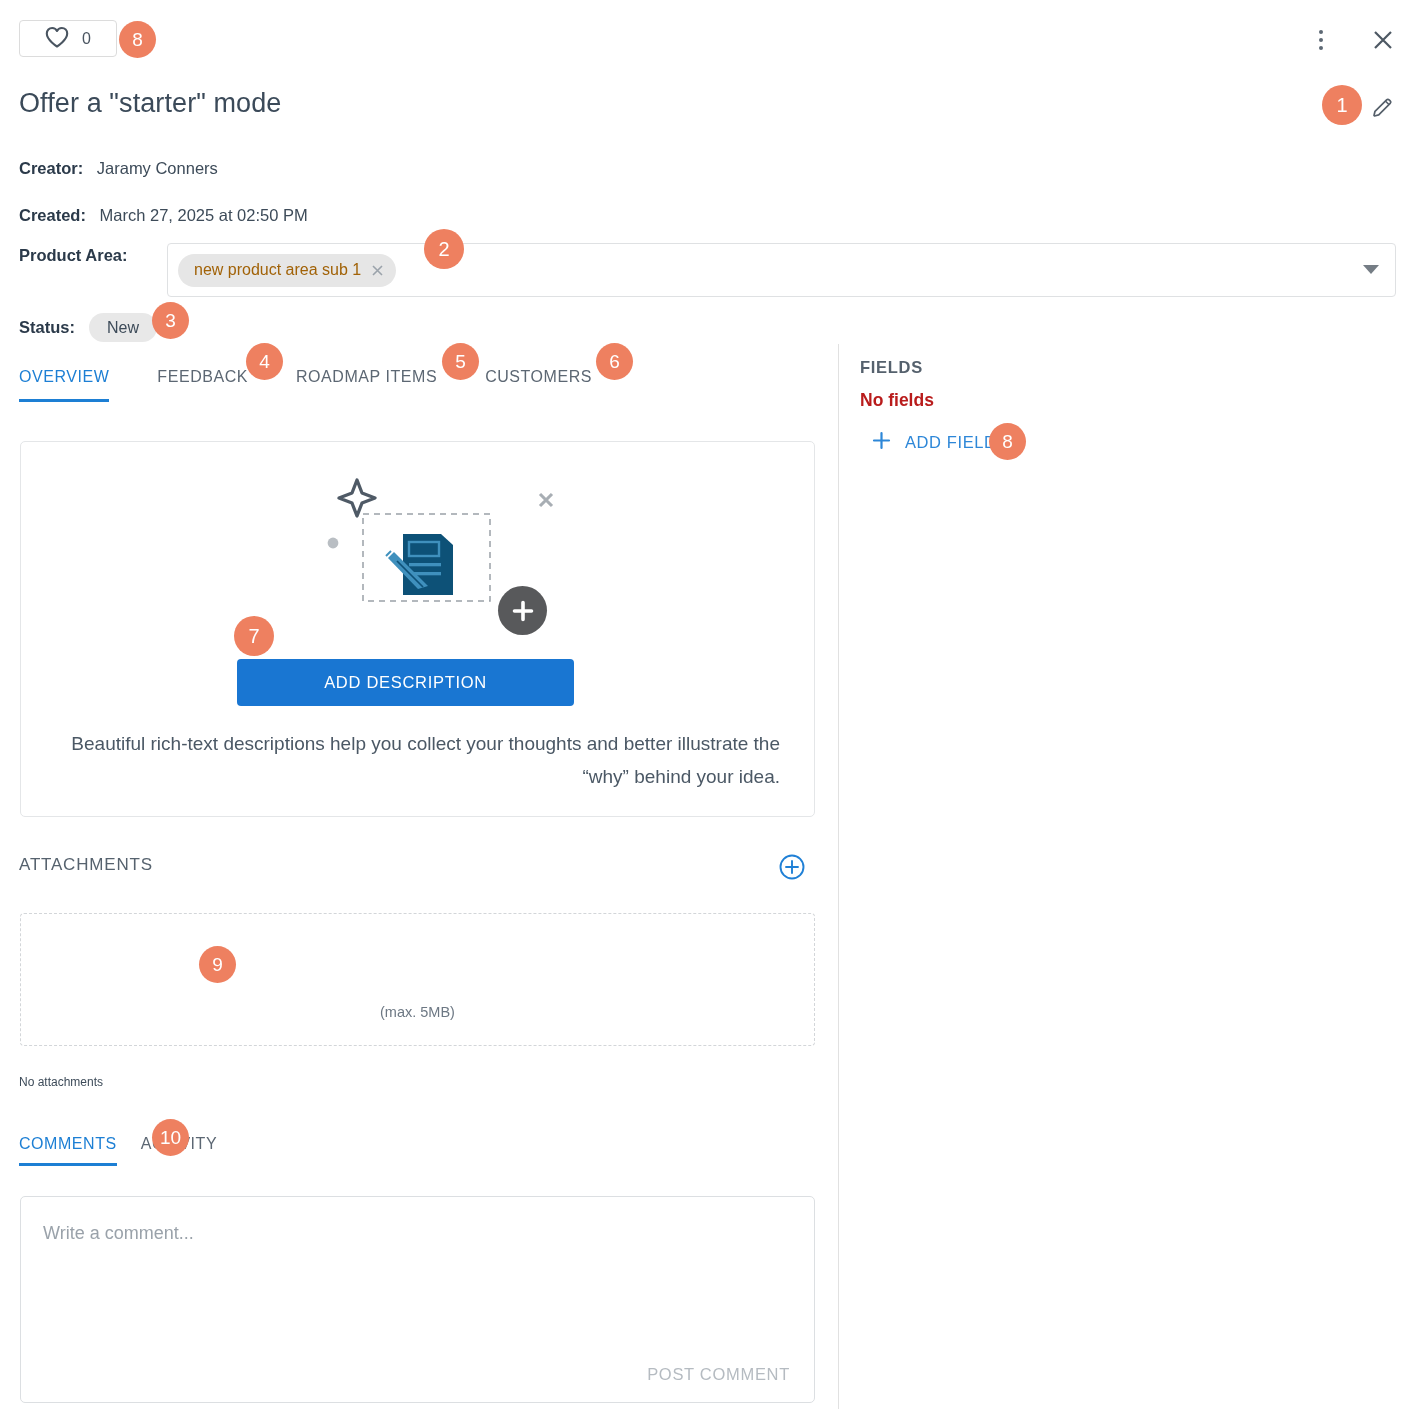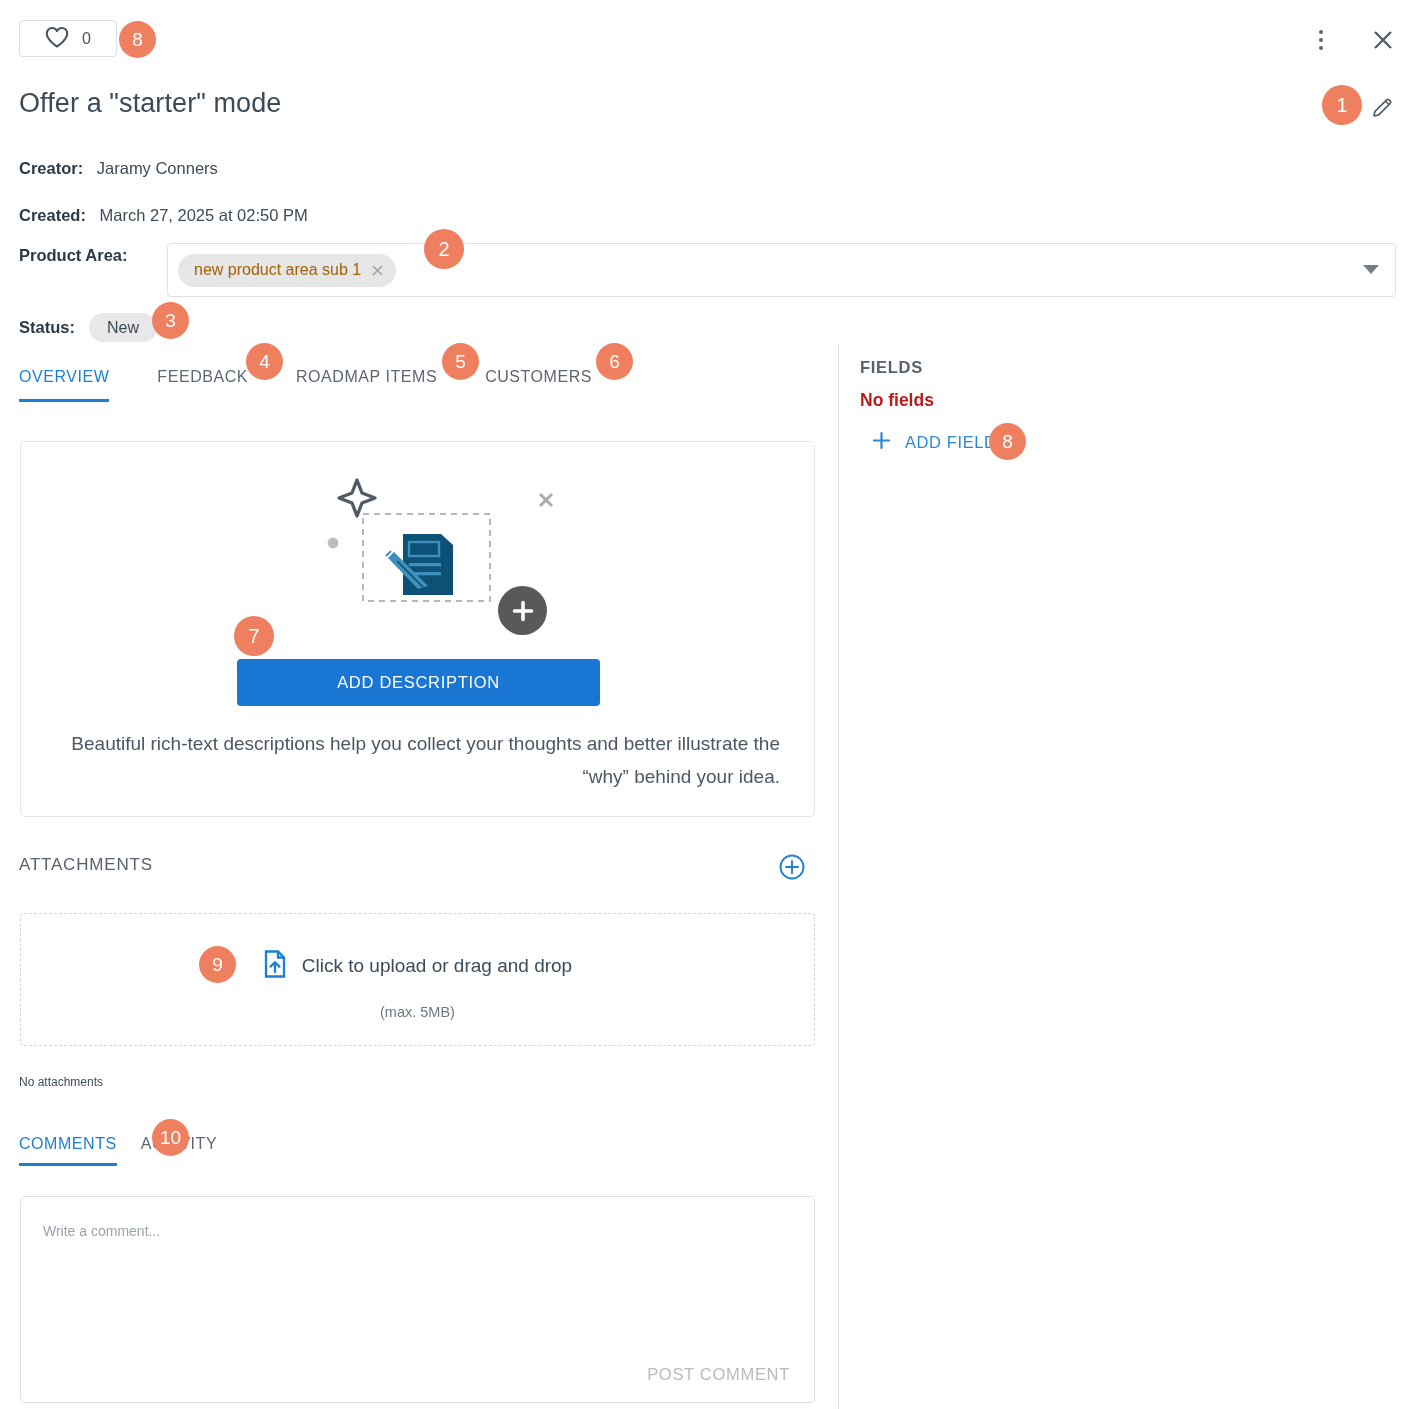--- a/index.html
+++ b/index.html
@@ -157,21 +157,21 @@
     background: #fff;
   }
   #desc-illustration {
     position: absolute;
     left: 255px; top: 20px;
     width: 290px; height: 170px;
   }
   #add-description-button {
     position: absolute;
     left: 216px; top: 217px;
-    width: 363px; height: 47px;
+    width: 337px; height: 47px;
     background: #1976d2;
     border: none; border-radius: 4px;
     color: #fff;
     font-family: "Liberation Sans", sans-serif;
     font-size: 16.5px;
     letter-spacing: 0.7px;
     cursor: pointer;
   }
   #desc-help {
     position: absolute;
@@ -234,21 +234,21 @@
     border: 1px solid #dcdfe2;
     border-radius: 5px;
     background: #fff;
   }
   #comment-input {
     position: absolute;
     left: 20px; top: 24px;
     width: 755px; height: 110px;
     border: none; outline: none; resize: none;
     font-family: "Liberation Sans", sans-serif;
-    font-size: 14px; color: #3d4b59;
+    font-size: 18px; color: #3d4b59;
     background: transparent;
   }
   #comment-input::placeholder { color: #9aa2aa; }
   #post-comment-button {
     position: absolute;
     right: 18px; bottom: 17px;
     background: none; border: none;
     font-family: "Liberation Sans", sans-serif;
     font-size: 16.5px; letter-spacing: 0.7px;
     color: #b5bbc1;
@@ -408,30 +408,20 @@
 <div id="attachments-heading">ATTACHMENTS</div>
 
 <div id="attachments-add-button">
   <svg width="28" height="28" viewBox="0 0 28 28">
     <circle cx="14" cy="14" r="11.5" fill="none" stroke="#2080d6" stroke-width="1.9"></circle>
     <path d="M14 8 V20 M8 14 H20" stroke="#2080d6" stroke-width="1.9" stroke-linecap="round"></path>
   </svg>
 </div>
 
 <div id="dropzone">
-  <div id="dropzone-main">
-    <span>
-      <svg width="24" height="28" viewBox="0 0 24 28">
-        <path d="M3 1.5 h12 l6 6 v19 h-18 z" fill="none" stroke="#1b7fd6" stroke-width="2.3"></path>
-        <path d="M15 1.5 v6 h6" fill="none" stroke="#1b7fd6" stroke-width="2.3"></path>
-        <path d="M12 22 V12.5 M7.6 16.6 L12 12.2 L16.4 16.6" stroke="#1b7fd6" stroke-width="2.3" fill="none" stroke-linecap="round" stroke-linejoin="round"></path>
-      </svg>
-    </span>
-    <span id="dropzone-label">Click to upload or drag and drop</span>
-  </div>
   <div id="dropzone-hint">(max. 5MB)</div>
 </div>
 
 <div id="no-attachments">No attachments</div>
 
 <div id="comment-tabs">
   <div class="tab active">COMMENTS</div>
   <div class="tab">ACTIVITY</div>
 </div>
 

